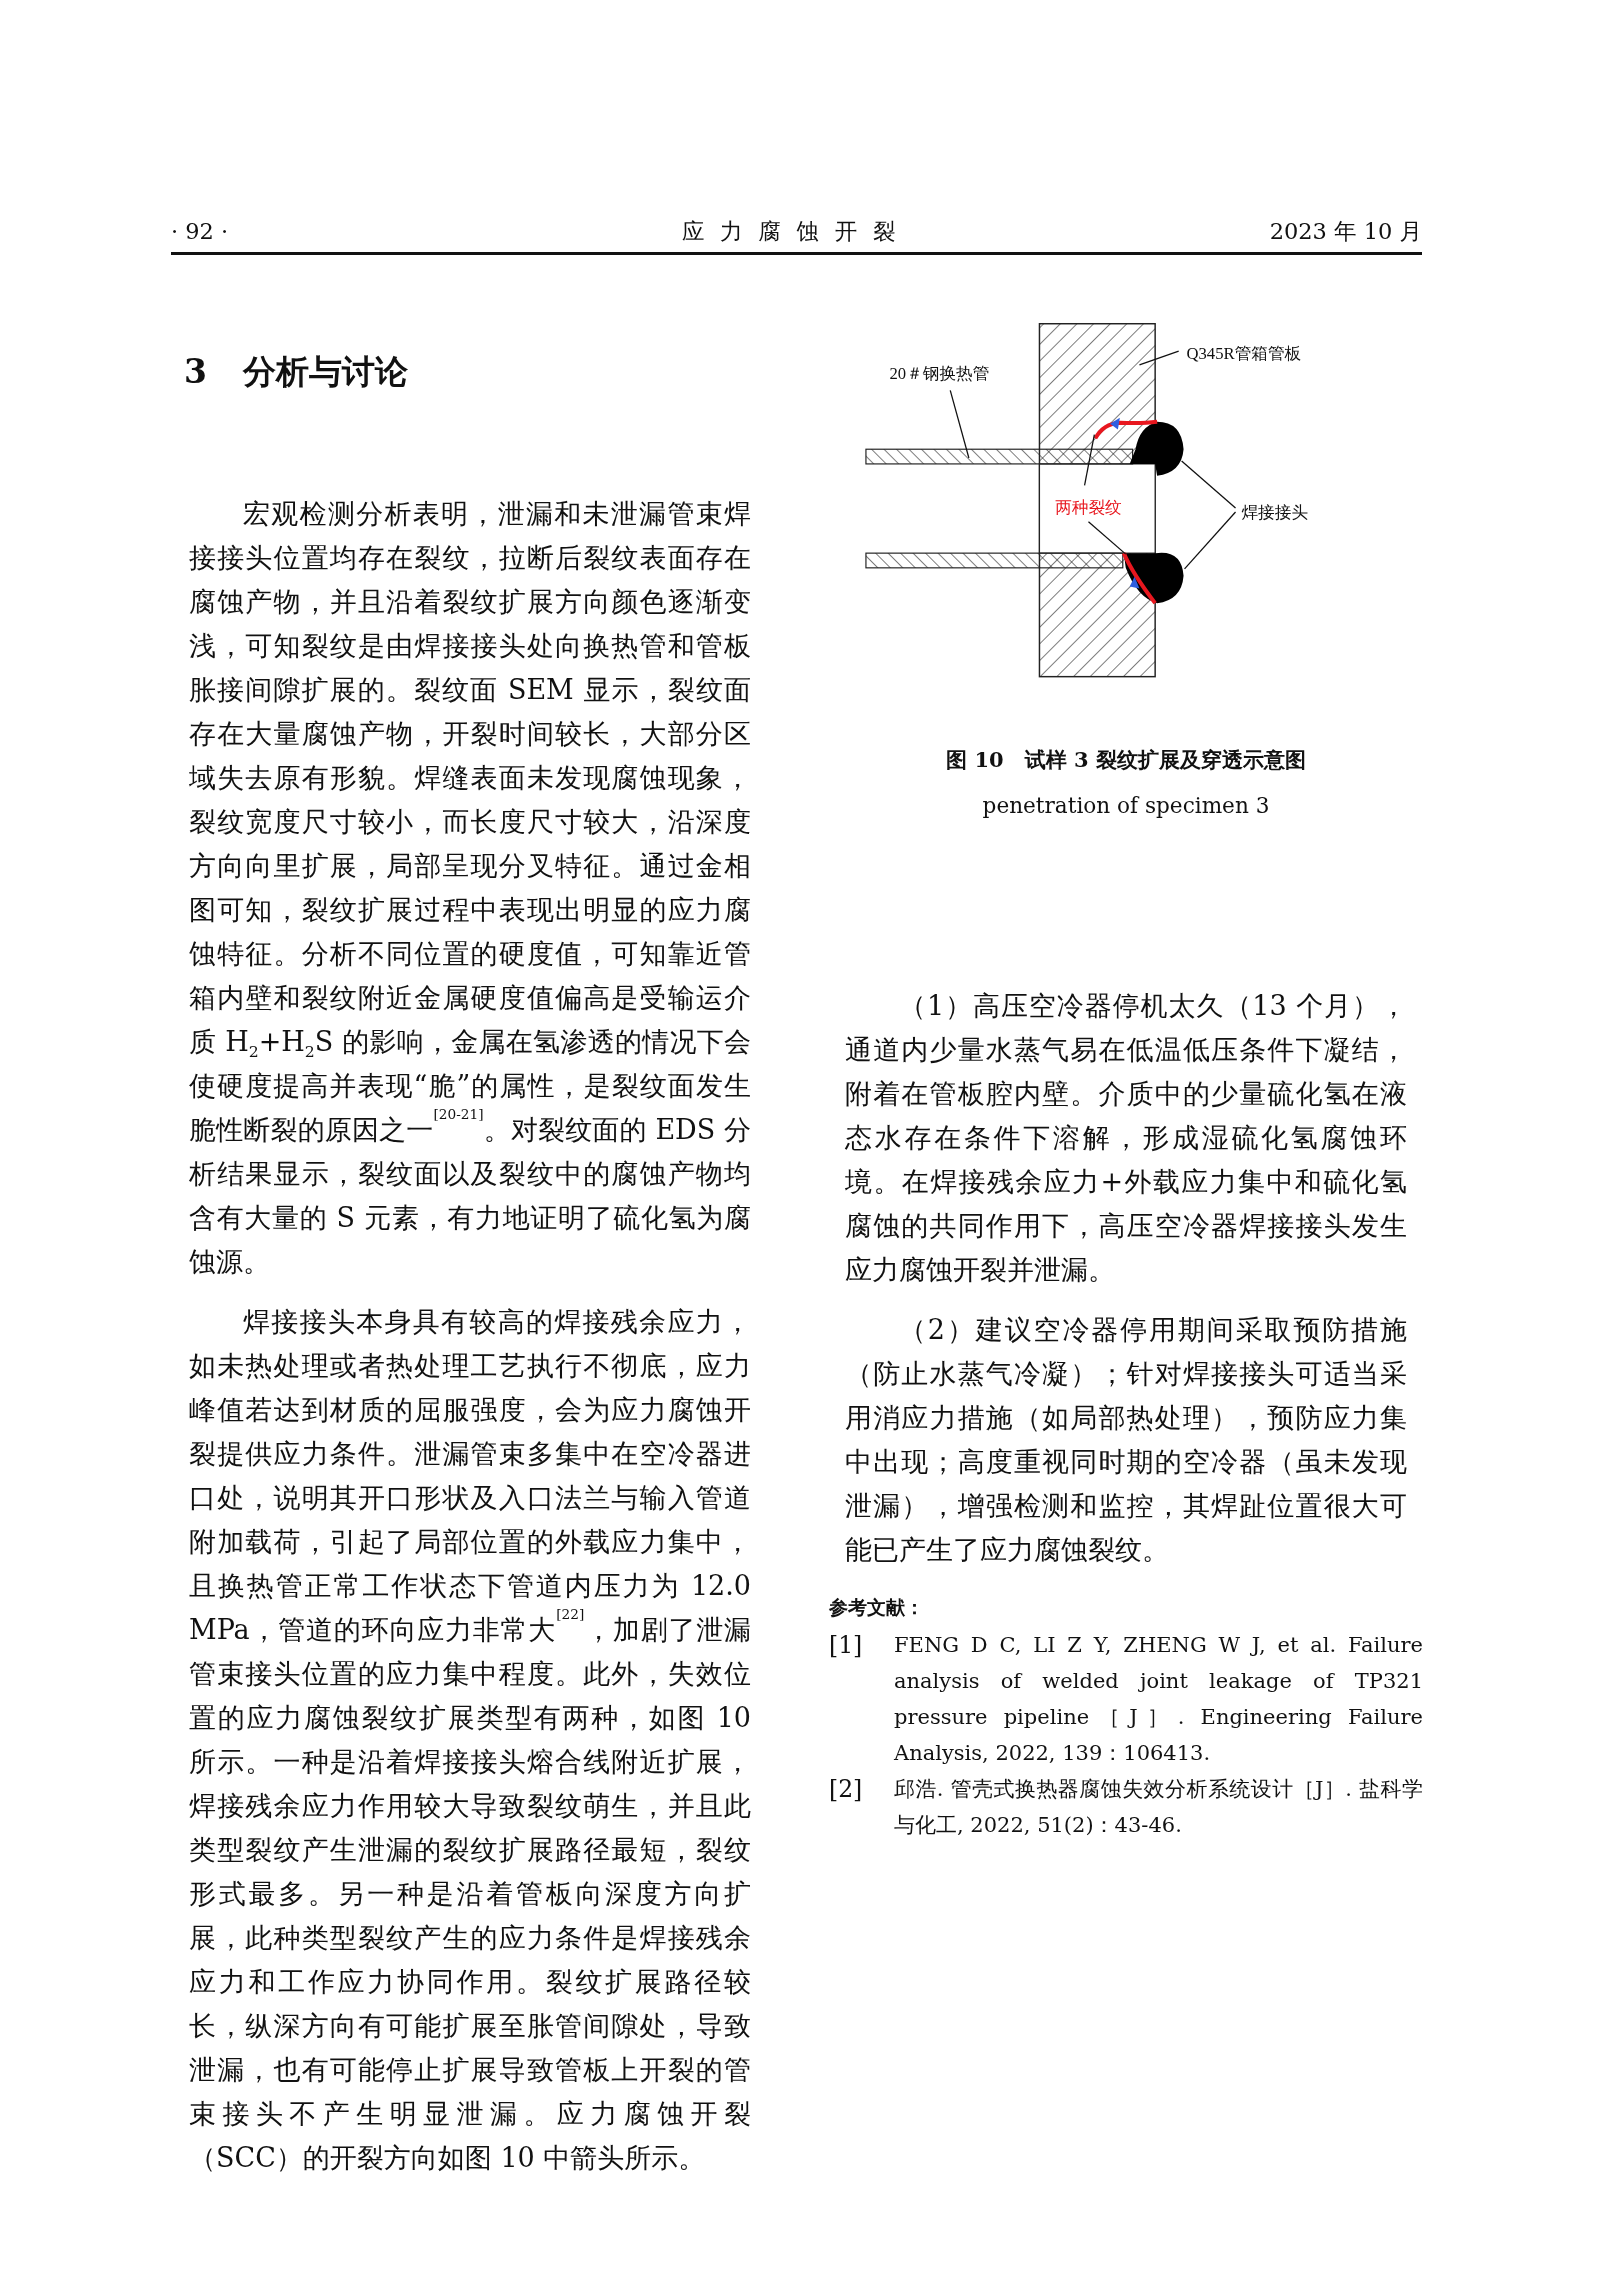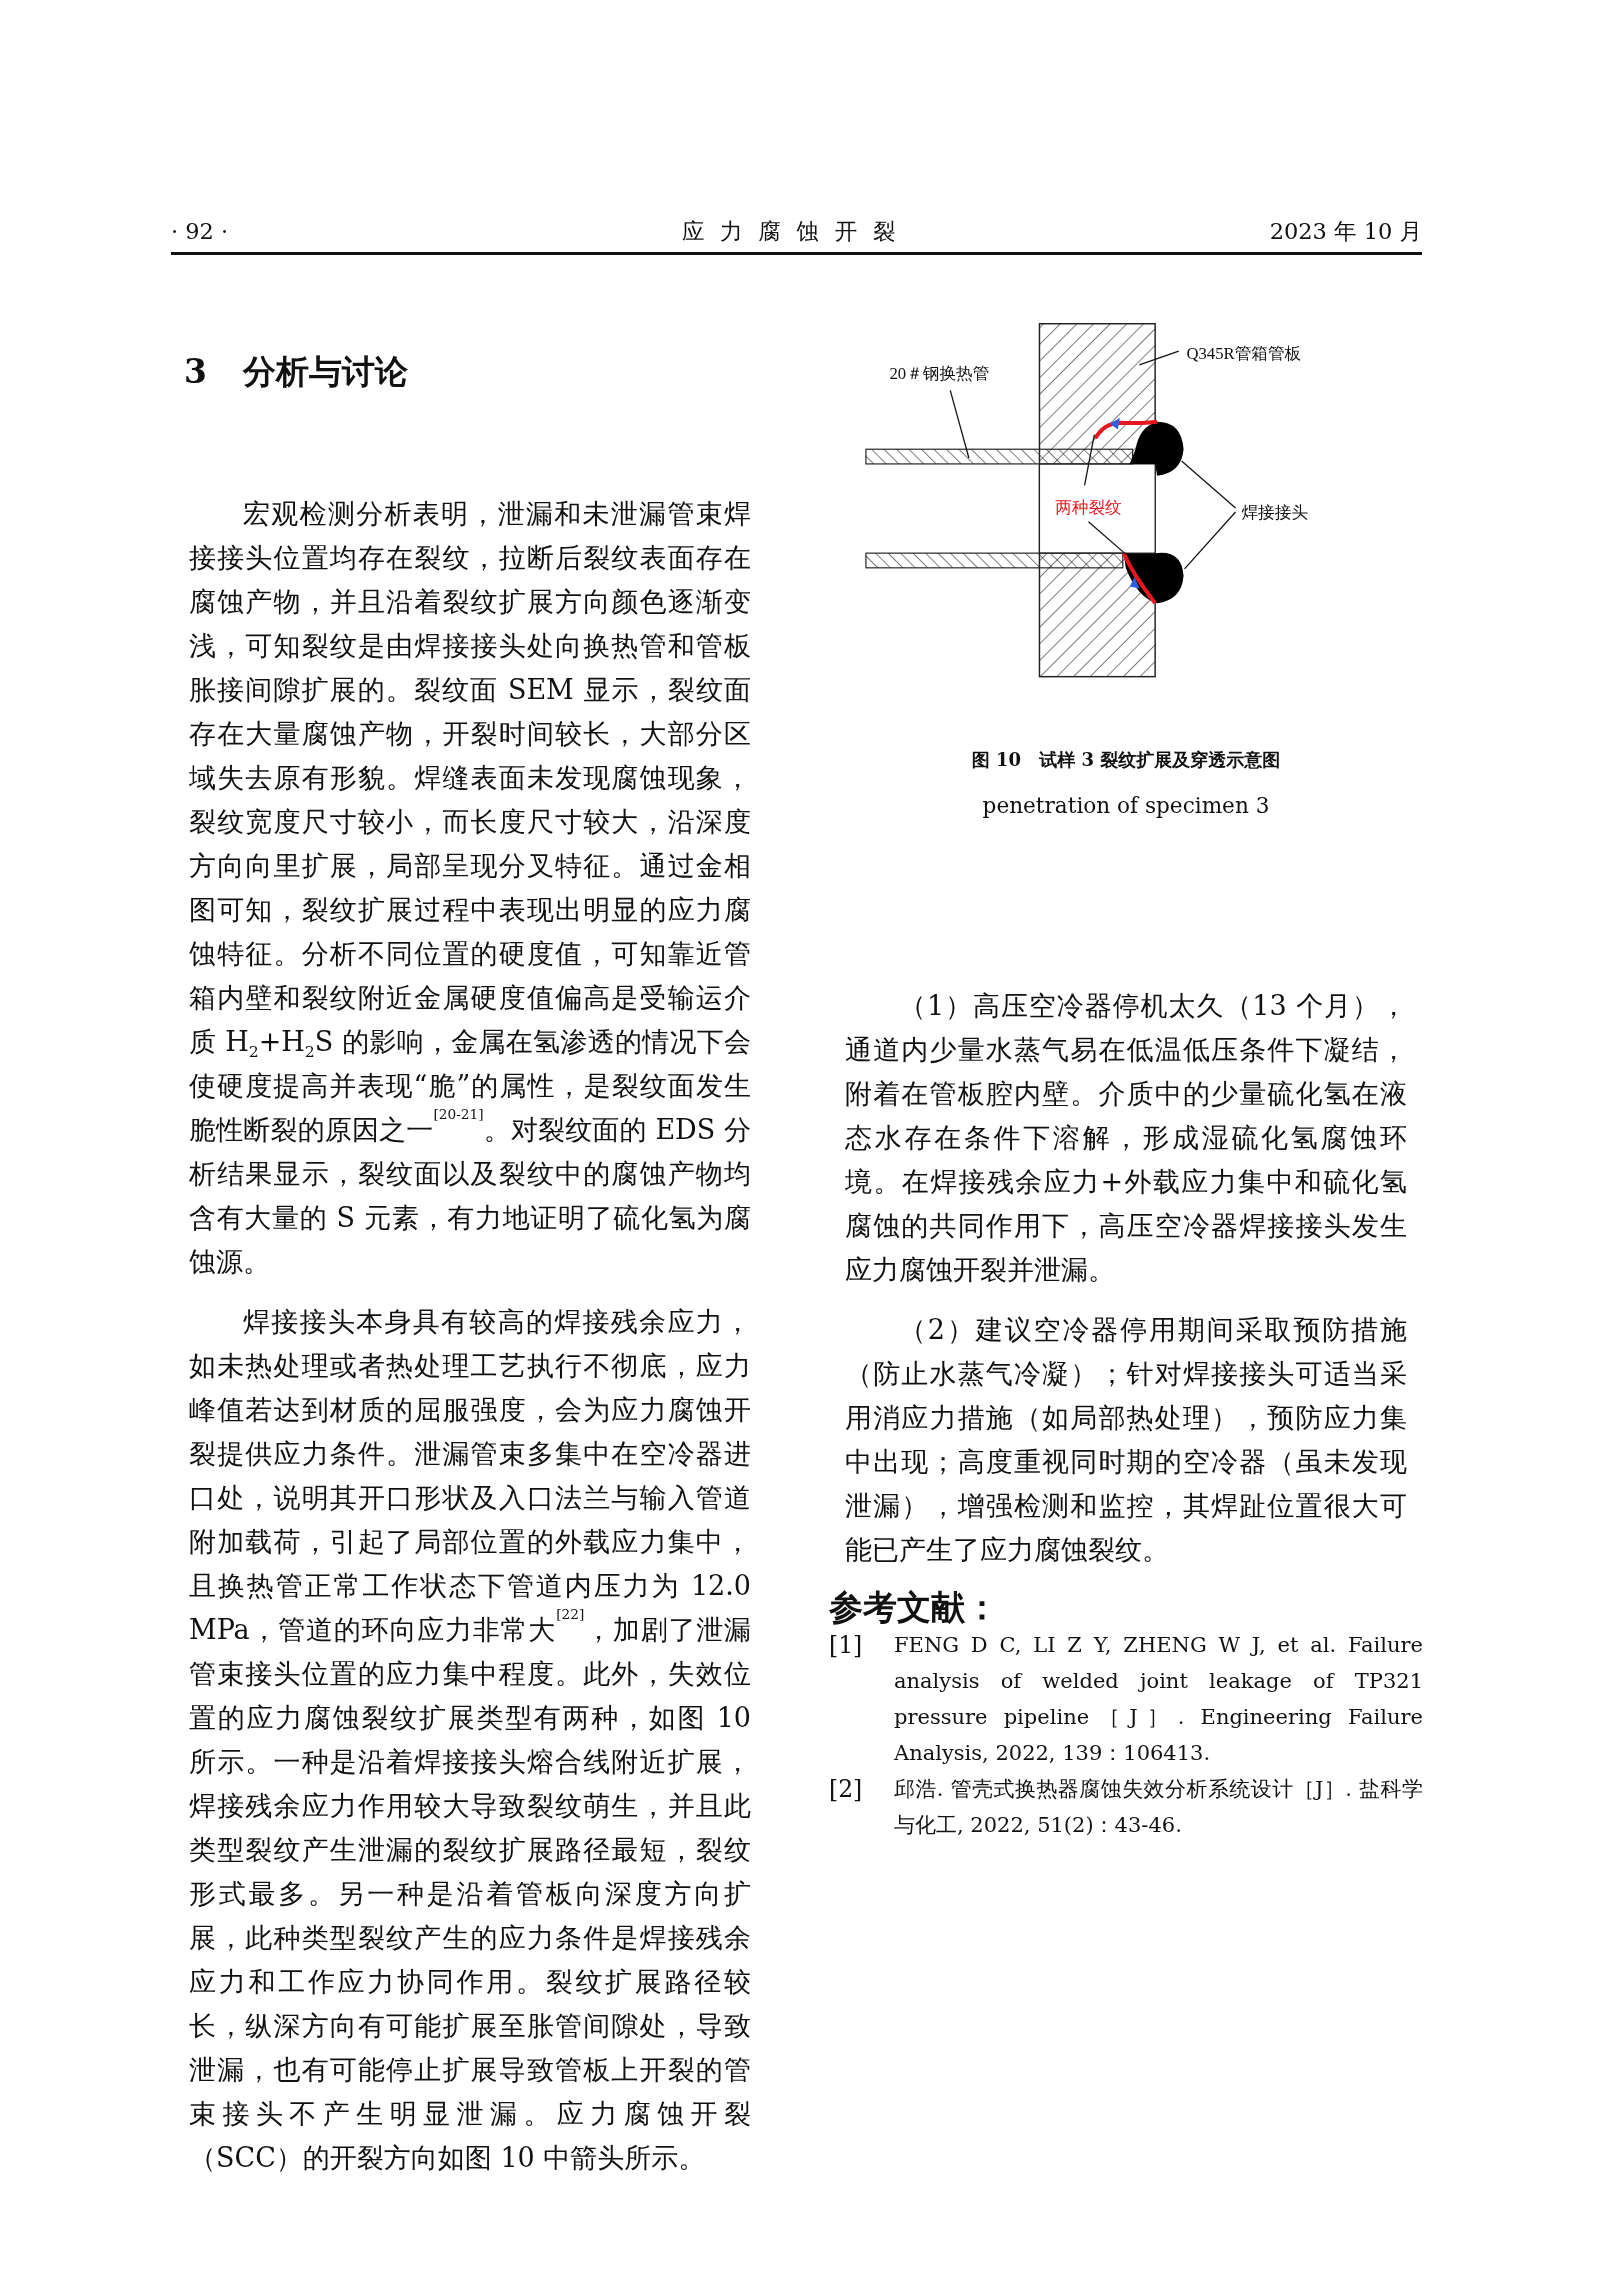--- a/index.html
+++ b/index.html
@@ -17,24 +17,24 @@
   #col-right { left:829px; top:833px; }
 
   .h-sec { font-size:33px; line-height:45px; margin:11px; font-weight:bold; }
   .h-sec .num { display:inline-block; width:59px; }
   .para { font-size:27px; line-height:44px; margin:16px; text-align:justify; text-indent:2em; }
   sup { font-size:13.7px; vertical-align:top; line-height:13.7px; }
   sub { font-size:15.7px; vertical-align:-5.9px; line-height:13.7px; }
 
   .fig { position:absolute; left:863px; top:304px; width:549px; height:412px; }
   .fig svg { width:549px; height:412px; display:block; }
-  .cap-cn { position:absolute; left:829px; top:745px; width:594px; text-align:center; font-size:18px; line-height:29px; font-weight:bold; }
+  .cap-cn { position:absolute; left:829px; top:745px; width:594px; text-align:center; font-size:21px; line-height:29px; font-weight:bold; }
   .cap-en { position:absolute; left:829px; top:786px; width:594px; text-align:center; font-size:21.6px; line-height:39px; }
 
-  #ref-title { font-size:34px; line-height:39px; font-weight:bold; font-family:"DejaVu Sans","Liberation Sans",sans-serif; margin:0; }
+  #ref-title { font-size:19px; line-height:39px; font-weight:bold; font-family:"DejaVu Sans","Liberation Sans",sans-serif; margin:0; }
   .ref { position:relative; padding-left:65px; font-size:21px; line-height:36px; text-align:justify; margin:0; }
   .ref .rnum { position:absolute; left:0; top:0; font-size:23.5px; }
 </style>
 </head>
 <body>
 
 <div class="hdr">
   <span id="hdr-page">· 92 ·</span>
   <span id="hdr-journal">应力腐蚀开裂</span>
   <span id="hdr-date">2023 年 10 月</span>

